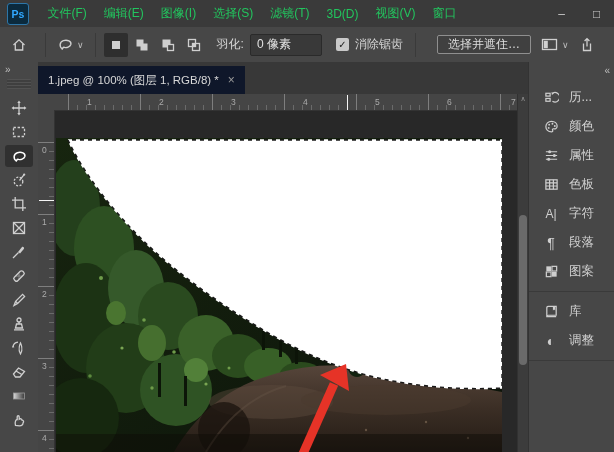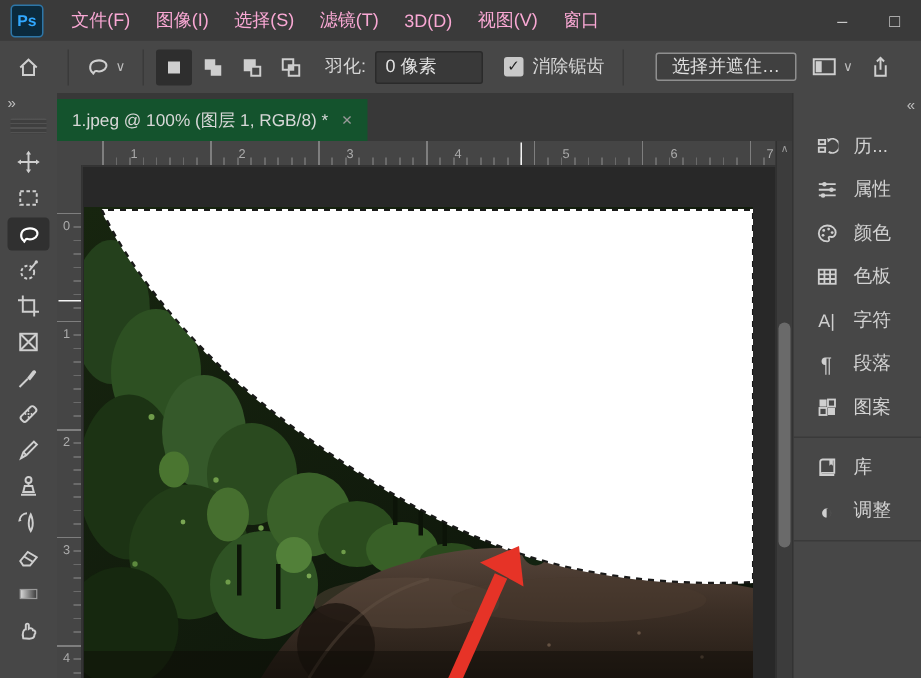--- a/index.html
+++ b/index.html
@@ -5,21 +5,21 @@
   html,body{margin:0;padding:0;background:#1b1b1b;}
   #app{position:relative;width:614px;height:452px;background:#282828;
        font-family:"Liberation Sans","DejaVu Sans",sans-serif;color:#d6d6d6;
        overflow:hidden;user-select:none;}
   
   .titlebar{position:absolute;left:0;top:0;width:614px;height:27px;background:#3a3a3a;
             border-bottom:1px solid #2c2c2c;display:flex;align-items:center;}
   .pslogo{width:20px;height:20px;margin:0 10px 0 7px;background:#0b2a3d;border:1px solid #2d76a8;
           border-radius:3px;color:#31a8ff;font-size:10.5px;font-weight:bold;
           display:flex;align-items:center;justify-content:center;flex:none;}
-  .menu{font-size:12px;color:#f9a8d4;padding:0 8.5px;height:100%;display:flex;align-items:center;white-space:nowrap;}
+  .menu{font-size:12px;color:#22c55e;padding:0 8.5px;height:100%;display:flex;align-items:center;white-space:nowrap;}
   .wincontrols{margin-left:auto;display:flex;height:100%;}
   .winbtn{width:35px;height:100%;display:flex;align-items:center;justify-content:center;
           color:#c9c9c9;font-size:12px;}
   
   .optionsbar{position:absolute;left:0;top:27px;width:614px;height:35px;background:#474747;
               border-bottom:1px solid #2a2a2a;display:flex;align-items:center;}
   .osep{width:1px;height:24px;background:#3a3a3a;margin:0 7px;flex:none;}
   .obtn{display:flex;align-items:center;justify-content:center;flex:none;}
   .chev{color:#bdbdbd;font-size:9px;margin-left:3px;}
   .modebtn{width:24px;height:24px;border-radius:2px;display:flex;align-items:center;justify-content:center;margin:0 1px;flex:none;}
@@ -28,21 +28,21 @@
   .finput{width:58px;height:20px;background:#393939;border:1px solid #2a2a2a;border-radius:2px;
           font-size:12px;color:#e2e2e2;padding:0 6px;display:flex;align-items:center;white-space:nowrap;}
   .cbox{width:13px;height:13px;background:#c9c9c9;border-radius:2px;color:#222;font-size:10px;
         line-height:13px;text-align:center;font-weight:bold;margin:0 6px 0 14px;flex:none;}
   .cblabel{font-size:12px;white-space:nowrap;}
   .selmask{border:1px solid #8f8f8f;border-radius:2px;background:#404040;color:#dedede;
            font-size:12px;padding:0 10px;margin-left:14px;white-space:nowrap;flex:none;}
   
   .tabstrip{position:absolute;left:38px;top:62px;width:490px;height:32px;background:#383838;
             border-bottom:1px solid #2e2e2e;}
-  .tab{position:absolute;left:0;top:4px;height:28px;background:#14532d;display:flex;align-items:center;
+  .tab{position:absolute;left:0;top:4px;height:28px;background:#0f172a;display:flex;align-items:center;
        padding:0 10px;font-size:11.5px;color:#d8d8d8;white-space:nowrap;}
   .tabclose{margin-left:9px;color:#9a9a9a;font-size:12px;}
   
   .toolstrip{position:absolute;left:0;top:62px;width:38px;height:390px;background:#474747;
              display:flex;flex-direction:column;align-items:center;}
   .tchev{align-self:flex-start;color:#bdbdbd;font-size:10px;padding:2px 0 0 5px;letter-spacing:-1px;}
   .grip{width:24px;height:10px;margin:4px 0 7px 0;border-radius:1px;
         background:repeating-linear-gradient(0deg,#525252 0 1px,#3f3f3f 1px 3px);}
   .tool{width:28px;height:22px;border-radius:3px;display:flex;align-items:center;justify-content:center;margin:1px 0;}
   .tool.active{background:#303030;}
@@ -81,20 +81,21 @@
   .icoF{fill:#cfcfcf;stroke:none;}
 </style>
 </head>
 <body>
 
 <div id="app">
 
   <div class="titlebar">
     <div class="pslogo">Ps</div>
     <div class="menu">文件(F)</div>
+    <div class="menu">编辑(E)</div>
     <div class="menu">图像(I)</div>
     <div class="menu">选择(S)</div>
     <div class="menu">滤镜(T)</div>
     <div class="menu">3D(D)</div>
     <div class="menu">视图(V)</div>
     <div class="menu">窗口</div>
     <div class="wincontrols">
       <div class="winbtn">–</div>
       <div class="winbtn">□</div>
 
@@ -383,43 +384,43 @@
               <rect class="ico" x="2" y="9" width="4.5" height="3"></rect>
               <path class="ico" d="M9 12 A5 5 0 1 0 9 3.5"></path>
               <path class="icoF" d="M8 2.2 L10.6 3.6 L8.4 5.4 Z"></path>
             </svg>
         </span>
         <span>历...</span>
       </div>
       <div class="pitem">
         <span class="picon">
           <svg width="15" height="15" viewBox="0 0 16 16">
-              <path class="ico" d="M2 4 H14 M2 8 H14 M2 12 H14"></path>
-              <circle class="icoF" cx="6" cy="4" r="1.6"></circle>
-              <circle class="icoF" cx="11" cy="8" r="1.6"></circle>
-              <circle class="icoF" cx="5" cy="12" r="1.6"></circle>
-            </svg>
-        </span>
-        <span>属性</span>
-      </div>
-      <div class="pitem">
-        <span class="picon">
-          <svg width="15" height="15" viewBox="0 0 16 16">
               <path class="ico" d="M8 2.5 C11.6 2.5 14 4.8 14 7.5 C14 10 12 11 10.5 10.5 C9.3 10.1 8.6 11 9.2 12 C9.8 13.1 8.9 13.8 8 13.8 C4.4 13.8 2 11.3 2 8.2 C2 5 4.4 2.5 8 2.5 Z"></path>
               <circle class="icoF" cx="5.5" cy="6" r="1"></circle>
               <circle class="icoF" cx="9" cy="5" r="1"></circle>
               <circle class="icoF" cx="11.5" cy="7.5" r="1"></circle>
               <circle class="icoF" cx="5" cy="9.5" r="1"></circle>
             </svg>
         </span>
         <span>颜色</span>
       </div>
       <div class="pitem">
         <span class="picon">
           <svg width="15" height="15" viewBox="0 0 16 16">
+              <path class="ico" d="M2 4 H14 M2 8 H14 M2 12 H14"></path>
+              <circle class="icoF" cx="6" cy="4" r="1.6"></circle>
+              <circle class="icoF" cx="11" cy="8" r="1.6"></circle>
+              <circle class="icoF" cx="5" cy="12" r="1.6"></circle>
+            </svg>
+        </span>
+        <span>属性</span>
+      </div>
+      <div class="pitem">
+        <span class="picon">
+          <svg width="15" height="15" viewBox="0 0 16 16">
               <rect class="ico" x="2" y="3" width="12" height="10"></rect>
               <path class="ico" d="M2 6.3 H14 M2 9.6 H14 M6 3 V13 M10 3 V13"></path>
             </svg>
         </span>
         <span>色板</span>
       </div>
       <div class="pitem">
         <span class="picon">A|</span>
         <span>字符</span>
       </div>

